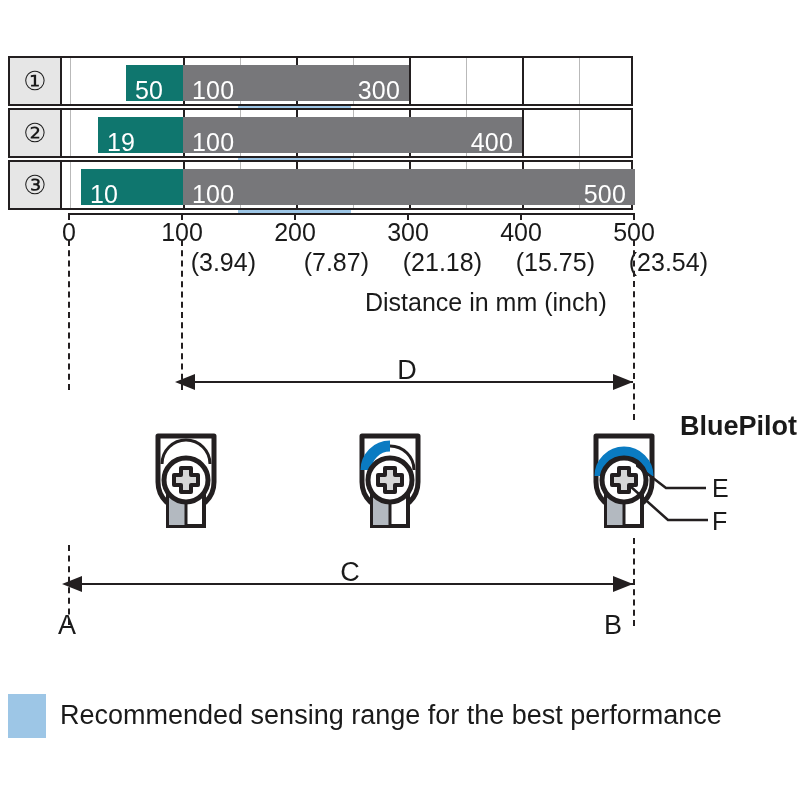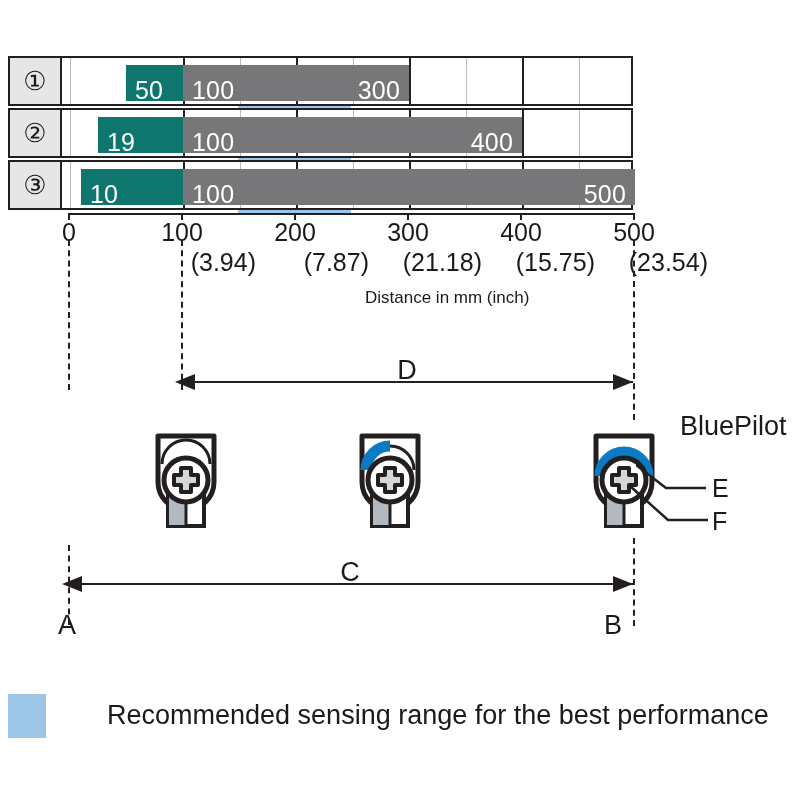--- a/index.html
+++ b/index.html
@@ -27,38 +27,38 @@
   .bl-right{right:0;padding-right:9px;}
 
   
   #blue-band{left:0;top:0;width:113px;height:158px;background:#9dc6e6;}
 
   
   #axis-line{left:68px;top:213px;width:566px;height:2px;background:#231f20;}
   .tick{position:absolute;top:213px;width:1.5px;height:7px;background:#231f20;}
   .ticklabel{position:absolute;top:218px;font-size:25px;text-align:center;width:120px;}
   .ticksub{position:absolute;top:248px;font-size:25px;text-align:right;width:150px;}
-  #axis-title{left:365px;top:288px;font-size:17px;white-space:nowrap;}
+  #axis-title{left:365px;top:288px;font-size:25px;white-space:nowrap;}
 
   
   .dashv{position:absolute;width:0;border-left:2px dashed #231f20;}
   .dimline{position:absolute;height:2px;background:#231f20;}
   .dimlabel{position:absolute;font-size:27px;text-align:center;}
   .ptlabel{position:absolute;font-size:27px;}
 
   
   .sensor{position:absolute;width:72px;height:102px;}
 
   
   .callout{position:absolute;font-size:25px;}
-  #bluepilot{left:680px;top:411px;font-size:27px;font-weight:normal;white-space:nowrap;}
+  #bluepilot{left:680px;top:411px;font-size:27px;font-weight:bold;white-space:nowrap;}
 
   
   #legend-swatch{left:8px;top:694px;width:38px;height:44px;background:#9dc6e6;}
-  #legend-text{left:60px;top:700px;font-size:27px;white-space:nowrap;margin-left:47px;}
+  #legend-text{left:60px;top:700px;font-size:27px;white-space:nowrap;}
 </style>
 </head>
 <body>
 
 <div id="stage">
 
   <div class="abs" id="range-table">
 
     <div class="abs" id="blue-band" style="left: 229.5px; width: 113px; background: rgb(157, 198, 230);"></div>
 

